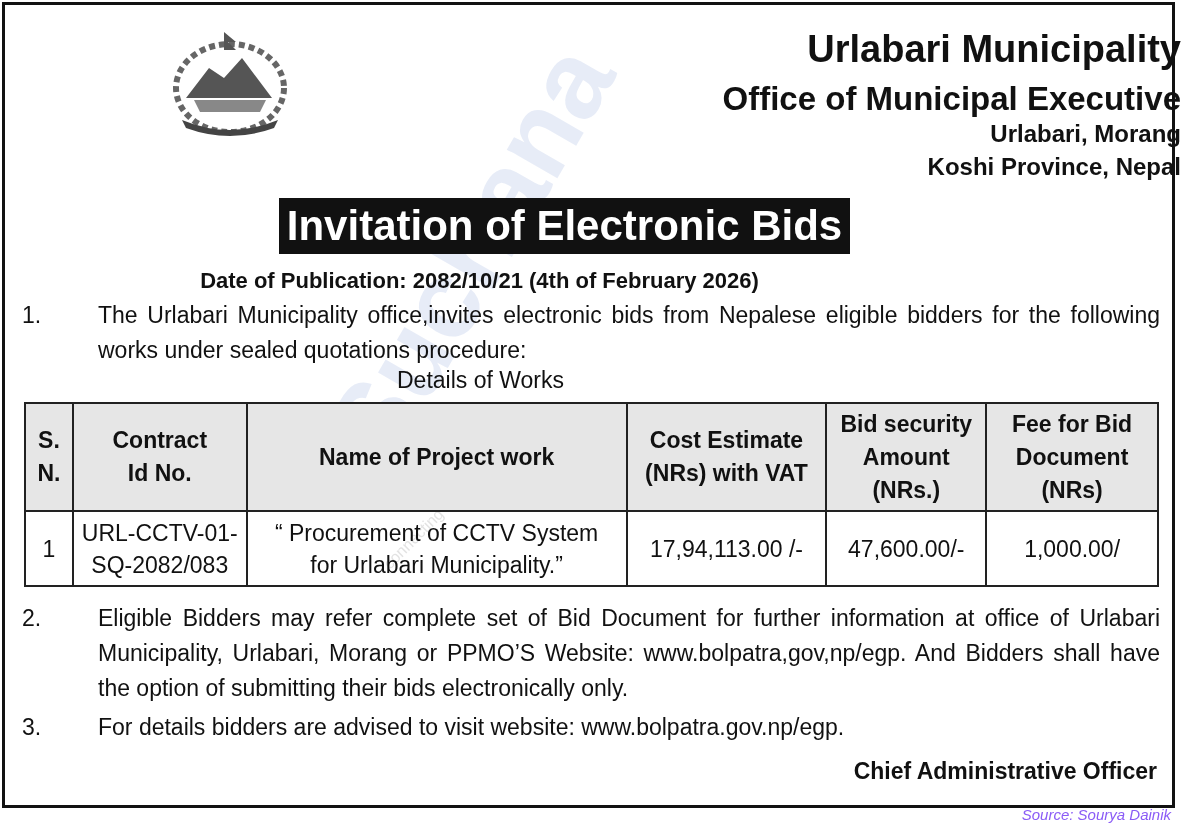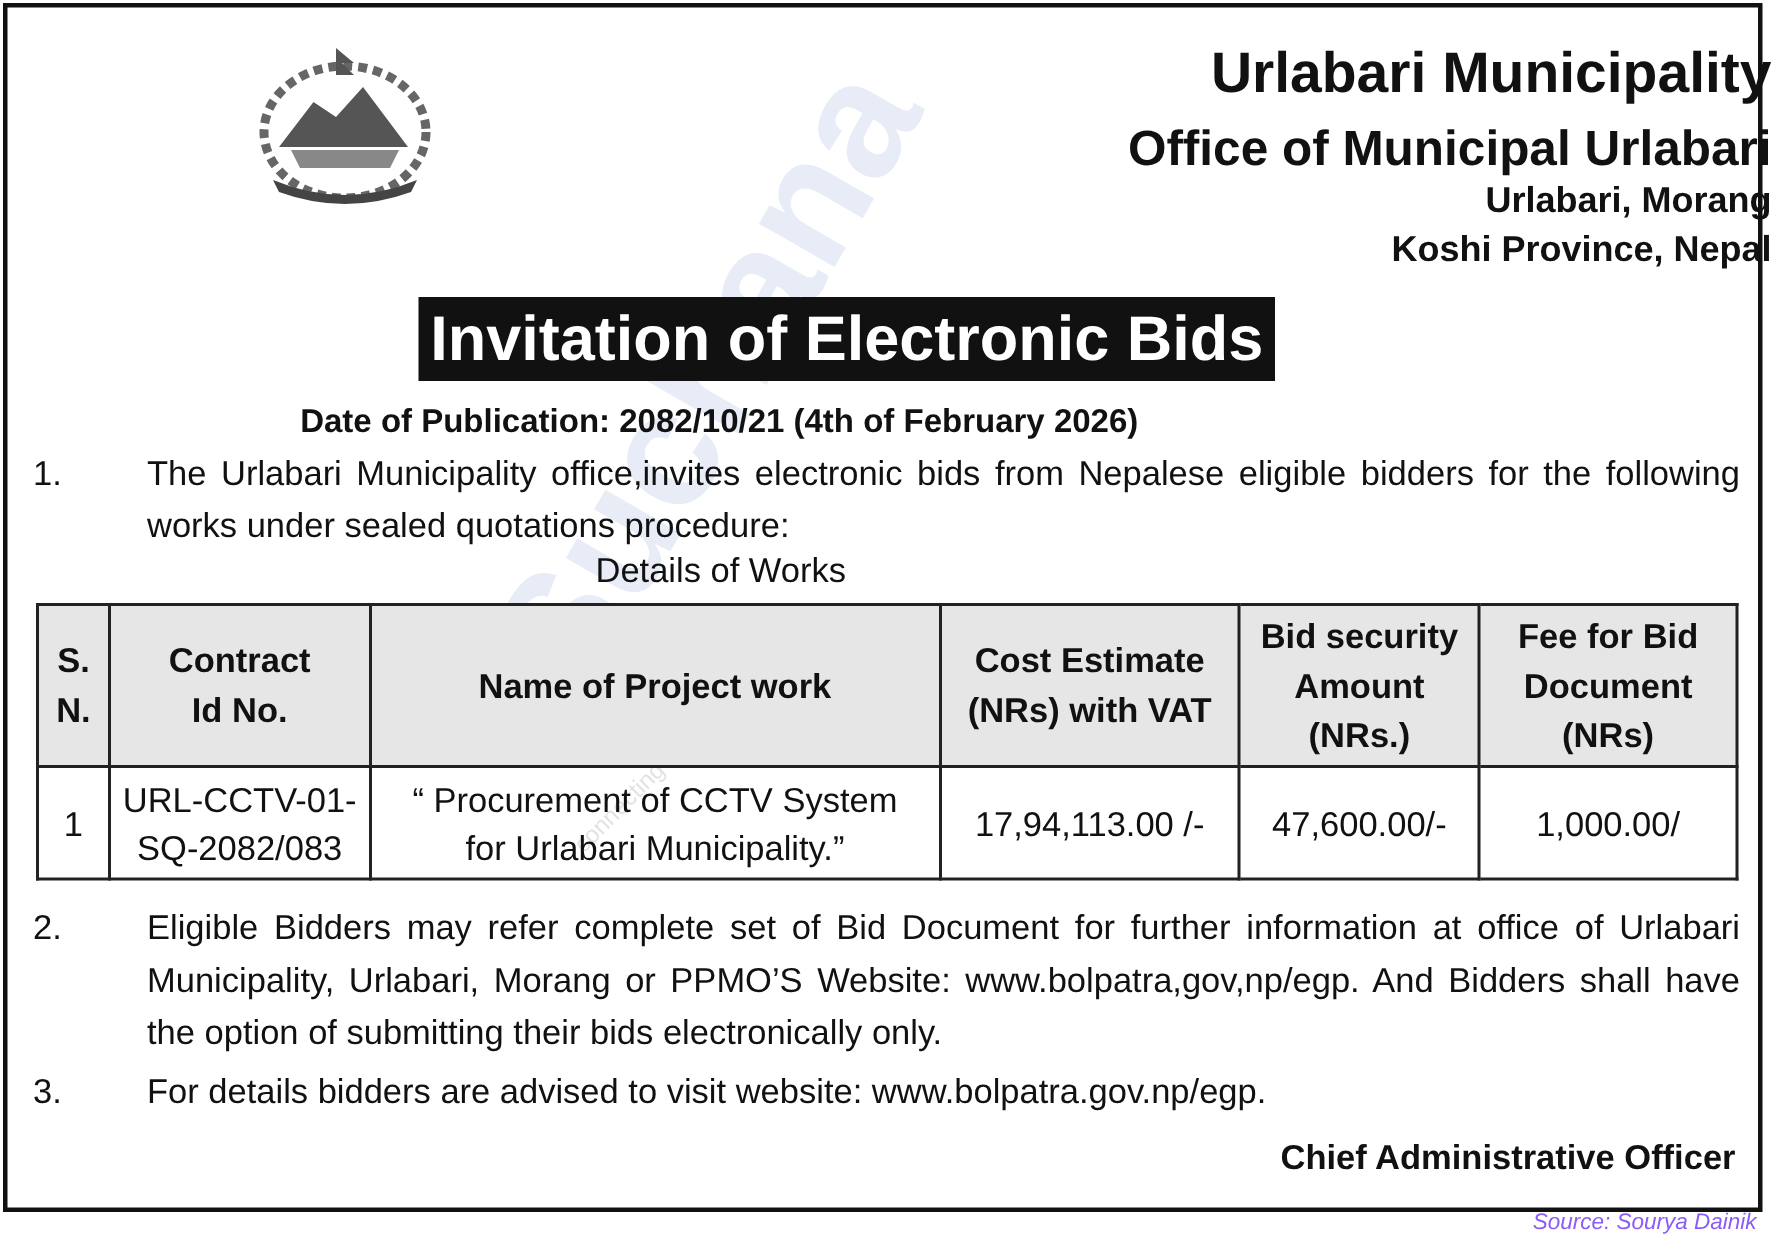--- a/index.html
+++ b/index.html
@@ -49,21 +49,21 @@
 
 <svg class="emblem" viewBox="0 0 132 112">
   <ellipse cx="66" cy="60" rx="54" ry="44" fill="none" stroke="#666" stroke-width="6" stroke-dasharray="6 4"></ellipse>
   <polygon points="60,4 60,22 72,22 64,14 72,14" fill="#555"></polygon>
   <path d="M22 70 L45 40 L60 50 L78 30 L108 70 Z" fill="#555"></path>
   <path d="M30 72 L102 72 L96 84 L36 84 Z" fill="#888"></path>
   <path d="M18 92 Q66 112 114 92 L110 100 Q66 116 22 100 Z" fill="#444"></path>
 </svg>
 
 <div class="hdr h1">Urlabari Municipality</div>
-<div class="hdr h2">Office of Municipal Urlabari</div>
+<div class="hdr h2">Office of Municipal Executive</div>
 <div class="hdr h3">Urlabari, Morang</div>
 <div class="hdr h4">Koshi  Province, Nepal</div>
 
 <div class="banner">Invitation of Electronic Bids</div>
 
 <div class="pubdate">Date of Publication:  2082/10/21 (4th of February 2026)</div>
 
 <div class="para p1">
   <span class="num">1.</span>
   <div class="txt">The Urlabari Municipality office,invites electronic bids from Nepalese eligible bidders for the following works under sealed quotations procedure:</div>

